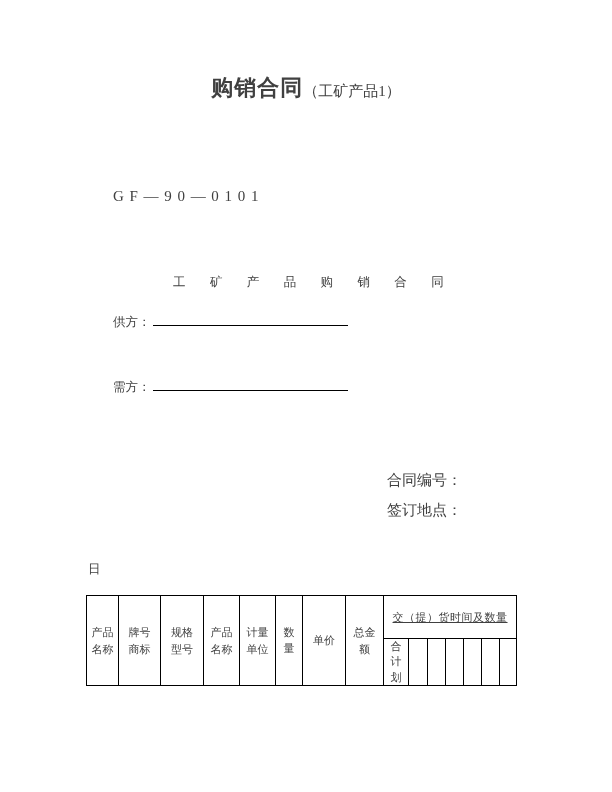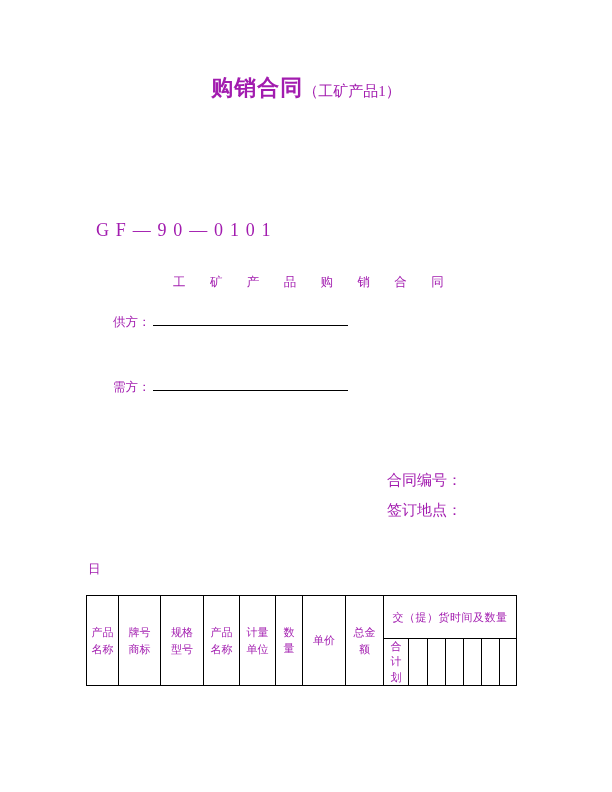--- a/index.html
+++ b/index.html
@@ -3,37 +3,37 @@
 <meta charset="utf-8">
 <style>
   * { margin: 0; padding: 0; box-sizing: border-box; }
   html, body { background: #888; }
   body { display: flex; justify-content: center; }
   .page {
     position: relative;
     width: 612px;
     height: 792px;
     background: #ffffff;
-    color: #a21caf;
+    color: #404040;
     font-family: "Liberation Serif", "DejaVu Serif", serif;
     overflow: hidden;
   }
   .abs { position: absolute; white-space: nowrap; }
 
   .title-line { top: 73px; left: 0; width: 612px; text-align: center; }
   .title-main {
     font-family: "Liberation Sans", "DejaVu Sans", sans-serif;
     font-weight: bold;
     font-size: 22px;
     letter-spacing: 1px;
     vertical-align: bottom;
   }
   .title-sub { font-size: 15px; vertical-align: bottom; line-height: 24px; }
 
-  .doc-code { top: 188px; left: 96px; font-size: 18px; letter-spacing: 0.38em; margin-top: 32px; }
+  .doc-code { top: 188px; left: 113px; font-size: 15px; letter-spacing: 0.38em; }
 
   .form-heading { top: 250px; left: 173px; font-size: 12.5px; letter-spacing: 1.95em; margin-top: 24px; }
 
   .party-row { left: 113px; font-size: 12.5px; }
   .supplier-row { top: 312px; }
   .buyer-row { top: 377px; }
   .fill-line {
     display: inline-block;
     width: 195px;
     height: 14px;
@@ -80,20 +80,21 @@
     word-break: break-all;
     line-height: 1.4;
     white-space: normal;
   }
   td.group-cell {
     vertical-align: top;
     text-align: left;
     padding: 2px 0 0 4px;
     font-size: 11.5px;
     letter-spacing: 0.5px;
+    text-decoration: underline;
   }
 </style>
 </head>
 <body>
 
 <div class="page">
 
   <div class="abs title-line">
     <span class="title-main">购销合同</span><span class="title-sub">（工矿产品1）</span>
   </div>

